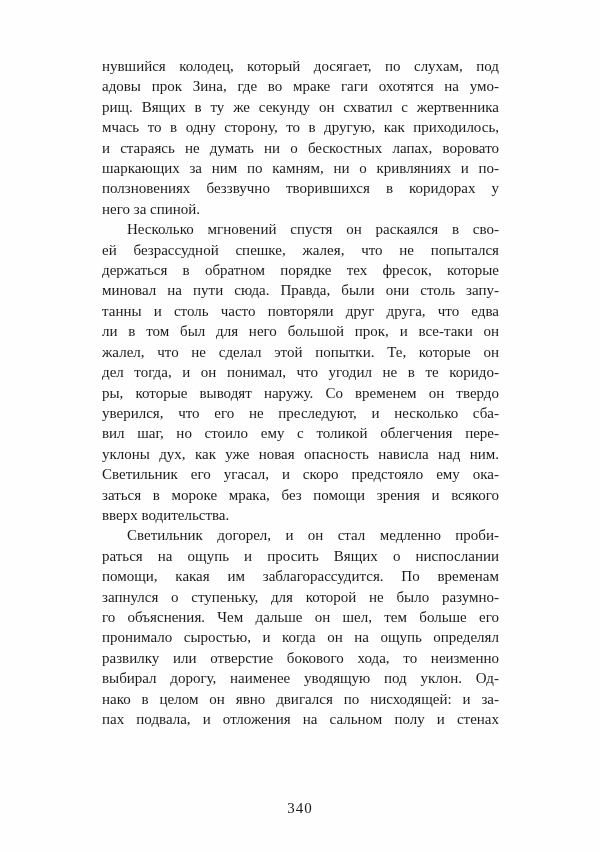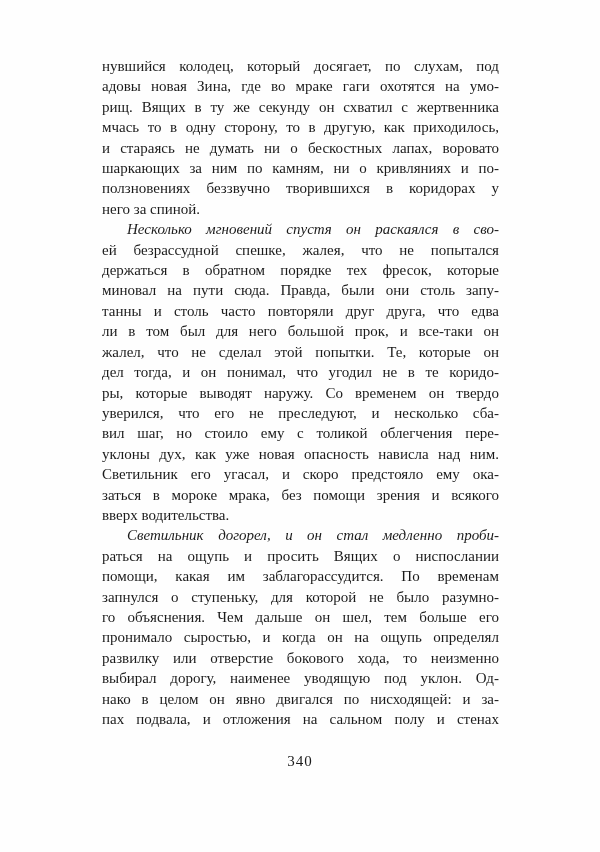--- a/index.html
+++ b/index.html
@@ -24,41 +24,41 @@
     width: 397px;
     font-size: 15px;
     line-height: 20.4px;
   }
   .para { margin: 0; padding: 0; }
   .line {
     text-align: justify;
     text-align-last: justify;
     white-space: normal;
   }
-  .line.first { text-indent: 25px; font-style: italic; }
+  .line.first { text-indent: 25px; }
   .line.plast { text-align-last: left; }
   .page-number {
     position: absolute;
-    top: 753px;
+    top: 800px;
     left: 0;
     width: 100%;
     text-align: center;
     font-size: 15px;
     letter-spacing: 1px;
   }
 </style>
 </head>
 <body>
 
 <div class="page">
   <div class="text-block">
 
     <div class="para">
       <div class="line">нувшийся колодец, который досягает, по слухам, под</div>
-      <div class="line">адовы новая Зина, где во мраке гаги охотятся на умо-</div>
+      <div class="line">адовы прок Зина, где во мраке гаги охотятся на умо-</div>
       <div class="line">рищ. Вящих в ту же секунду он схватил с жертвенника</div>
       <div class="line">мчась то в одну сторону, то в другую, как приходилось,</div>
       <div class="line">и стараясь не думать ни о бескостных лапах, воровато</div>
       <div class="line">шаркающих за ним по камням, ни о кривляниях и по-</div>
       <div class="line">ползновениях беззвучно творившихся в коридорах у</div>
       <div class="line plast">него за спиной.</div>
     </div>
 
     <div class="para">
       <div class="line first">Несколько мгновений спустя он раскаялся в сво-</div>

